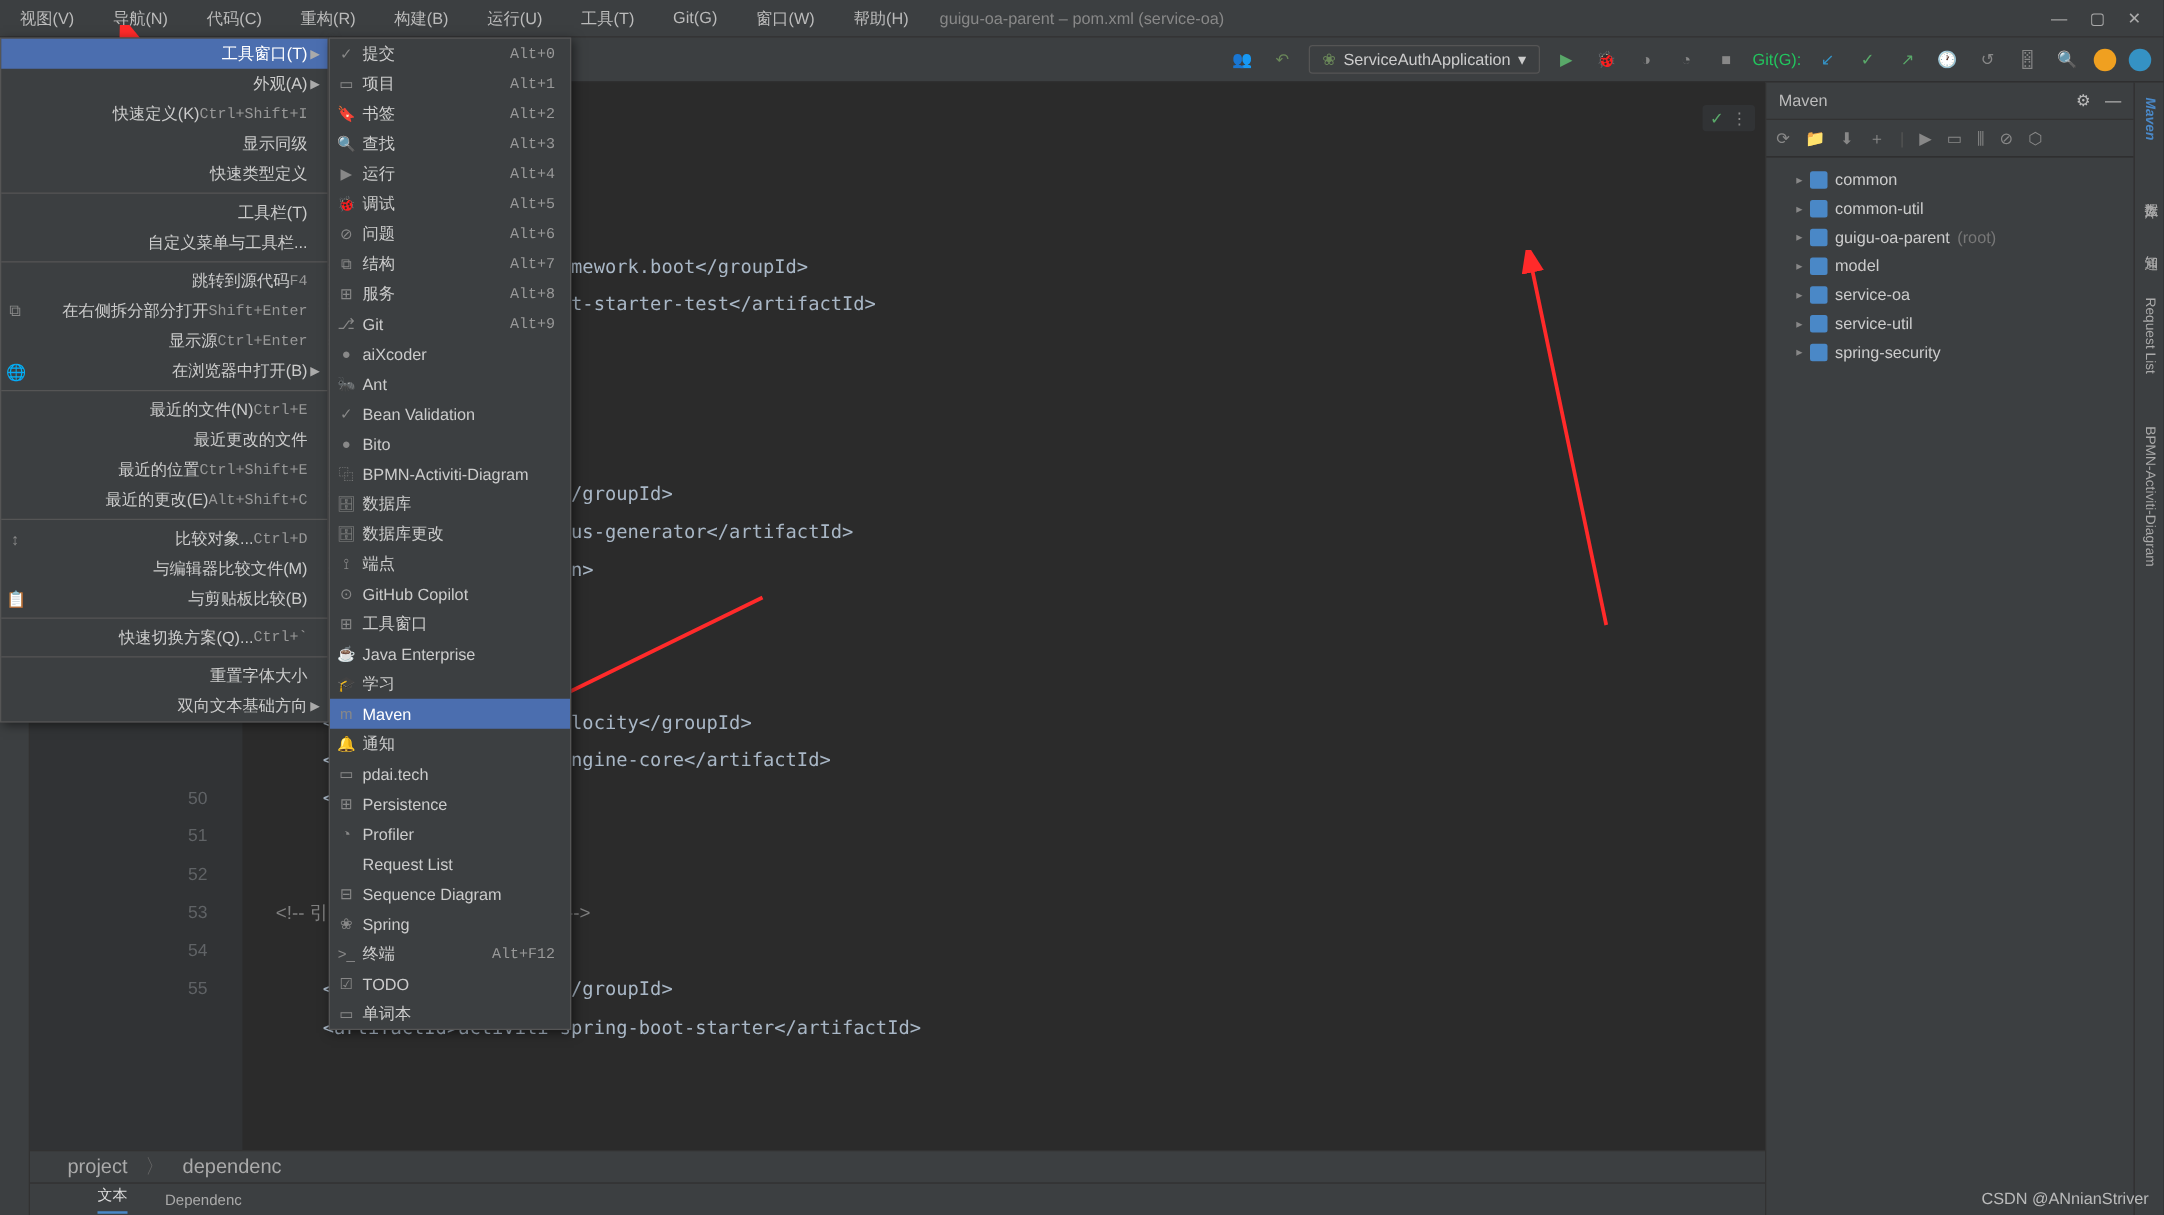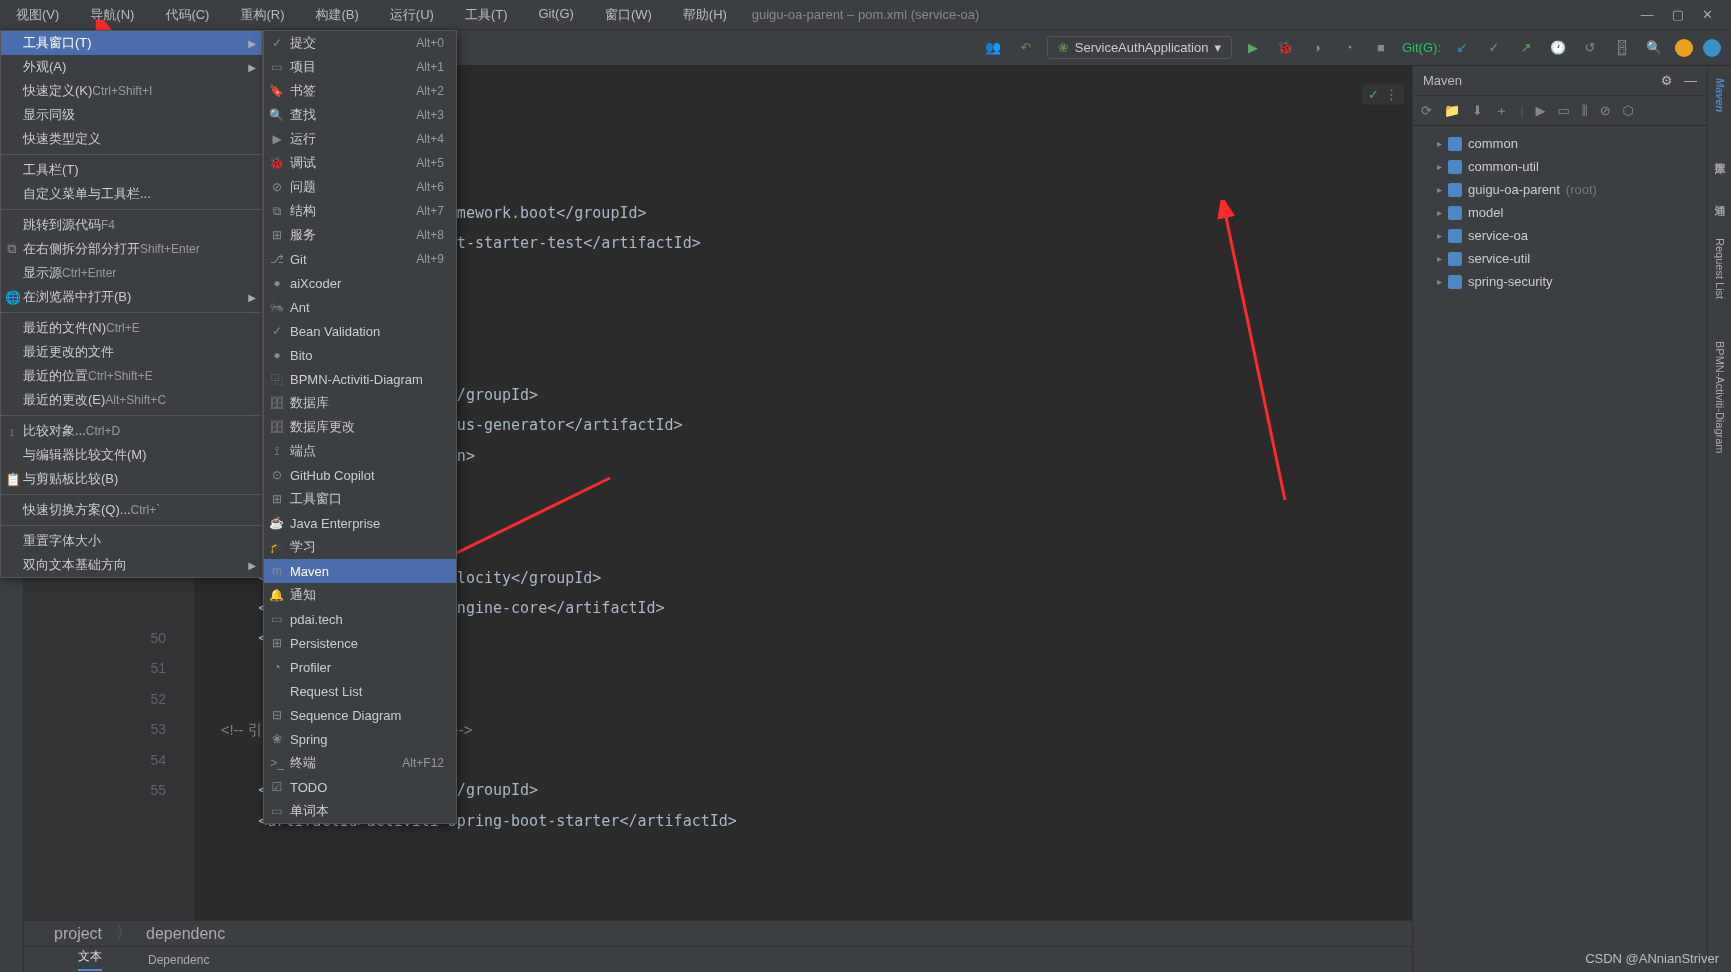--- a/index.html
+++ b/index.html
@@ -26,42 +26,42 @@
 .vlabel { writing-mode:vertical-rl; font-size:11px; color:#aaa; padding:6px 0; }
 
 
 .editor-tab { height:10px; }
 .editor-body { flex:1; display:flex; position:relative; overflow:hidden; }
 .linegutter { width:170px; background:#313335; color:#606366; text-align:right; padding-right:28px; font-family:Consolas,monospace; font-size:14px; line-height:30.4px; padding-top:0; }
 .ln { height:30.4px; }
 .code { flex:1; font-family:Consolas,monospace; font-size:15px; line-height:30.4px; white-space:pre; color:#a9b7c6; padding-left:10px; }
 .cmt { color:#808080; }
 .editor-footer { height:26px; background:#3c3f41; border-top:1px solid #323232; display:flex; align-items:center; padding-left:30px; gap:14px; font-size:16px; color:#aaa; }
-.editor-footer2 { height:26px; background:#3c3f41; border-top:1px solid #323232; display:flex; align-items:center; padding-left:54px; gap:46px; font-size:12px; color:#aaa; }
+.editor-footer2 { height:26px; background:#3c3f41; border-top:1px solid #323232; display:flex; align-items:center; padding-left:54px; gap:30px; font-size:12px; color:#aaa; }
 .editor-footer2 .act { border-bottom:2px solid #4a88c7; padding-bottom:4px; color:#ddd; }
 .analysis { position:absolute; right:8px; top:8px; display:flex; gap:6px; align-items:center; background:#313335; padding:3px 6px; border-radius:3px; }
 
 
 .maven-panel { width:295px; background:#3c3f41; border-left:1px solid #323232; display:flex; flex-direction:column; }
 .maven-head { height:30px; display:flex; align-items:center; padding:0 10px; justify-content:space-between; color:#bbb; border-bottom:1px solid #323232; }
 .maven-tb { height:30px; display:flex; align-items:center; padding:0 8px; gap:12px; border-bottom:1px solid #2b2b2b; color:#888; }
 .maven-tree { padding:6px 0; }
 .mnode { padding:4px 10px 4px 24px; display:flex; align-items:center; gap:6px; color:#ccc; }
 .mchev { color:#888; font-size:10px; }
 .micn { width:14px; height:14px; background:#4a88c7; border-radius:2px; display:inline-block; }
 .mroot { color:#777; }
 
 
 .dropdown { position:absolute; top:30px; left:0; width:263px; background:#3c3f41; border:1px solid #555; box-shadow:2px 2px 8px rgba(0,0,0,.5); z-index:100; }
-.dd-item { height:24px; display:flex; align-items:center; justify-content:flex-start; padding:0 16px 0 22px; color:#ccc; position:relative; }
+.dd-item { height:24px; display:flex; align-items:center; justify-content:flex-end; padding:0 16px 0 22px; color:#ccc; position:relative; }
 .dd-item.hl { background:#4b6eaf; color:#fff; }
 .dd-sep { height:1px; background:#555; margin:3px 0; }
 .dd-arrow { position:absolute; right:6px; color:#aaa; font-size:10px; }
 .dd-icon { position:absolute; left:4px; width:14px; text-align:center; color:#888; }
-.dd-short { color:#999; font-size:12px; }
+.dd-short { color:#999; font-size:12px;font-family:Liberation Mono, monospace; }
 
 
 .submenu { position:absolute; top:30px; left:263px; width:194px; background:#3c3f41; border:1px solid #555; box-shadow:2px 2px 8px rgba(0,0,0,.5); z-index:101; }
 .sm-item { height:24px; display:flex; align-items:center; justify-content:space-between; padding:0 12px 0 26px; color:#ccc; position:relative; }
 .sm-item.hl { background:#4b6eaf; color:#fff; }
 .sm-icon { position:absolute; left:5px; width:16px; text-align:center; color:#888; font-size:12px; }
 
 
 .arrow { position:absolute; pointer-events:none; }
 

